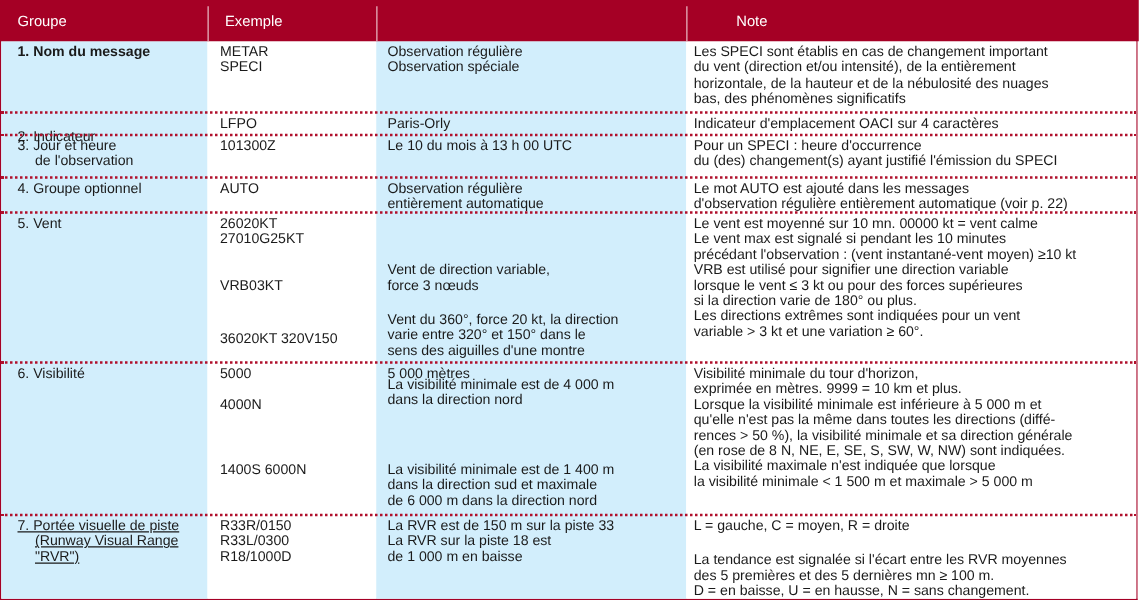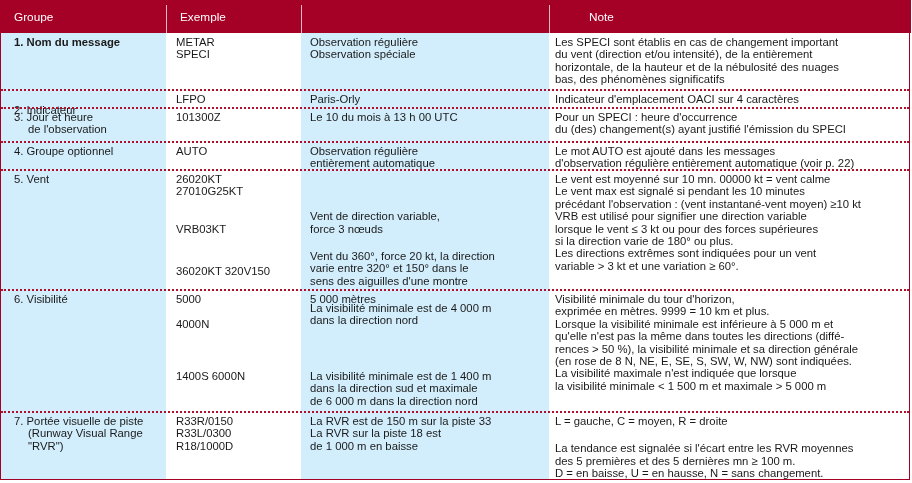--- a/index.html
+++ b/index.html
@@ -81,21 +81,21 @@
         <div class="cell c2" style="top: 3px;"><div>5000</div></div>
         <div class="cell c2" style="top: 27.8px;"><div>4000N</div></div>
         <div class="cell c2" style="top: 79.88px;"><div>1400S 6000N</div></div>
         <div class="cell c3" style="top: 3px;"><div>5 000 mètres</div></div>
         <div class="cell c3" style="top: 12px;"><div>La visibilité minimale est de 4 000 m</div><div>dans la direction nord</div></div>
         <div class="cell c3" style="top: 79.88px;"><div>La visibilité minimale est de 1 400 m</div><div>dans la direction sud et maximale</div><div>de 6 000 m dans la direction nord</div></div>
         <div class="cell c4" style="top: 3px;"><div>Visibilité minimale du tour d'horizon,</div><div>exprimée en mètres. 9999 = 10 km et plus.</div><div>Lorsque la visibilité minimale est inférieure à 5 000 m et</div><div>qu'elle n'est pas la même dans toutes les directions (diffé-</div><div>rences &gt; 50 %), la visibilité minimale et sa direction générale</div><div>(en rose de 8 N, NE, E, SE, S, SW, W, NW) sont indiquées.</div><div>La visibilité maximale n'est indiquée que lorsque</div><div>la visibilité minimale &lt; 1 500 m et maximale &gt; 5 000 m</div></div>
       </div>
       <div class="divider" style="top: 289px;"></div>
       <div class="row" style="top: 412px; height: 69px;">
-        <div class="cell c1" style="top: 3px;"><div>7. Portée visuelle de piste</div><div class="indent">(Runway Visual Range</div><div class="indent">"RVR")</div></div>
+        <div class="cell c1" style="top: 3px; text-decoration: underline;"><div>7. Portée visuelle de piste</div><div class="indent">(Runway Visual Range</div><div class="indent">"RVR")</div></div>
         <div class="cell c2" style="top: 3px;"><div>R33R/0150</div><div>R33L/0300</div><div>R18/1000D</div></div>
         <div class="cell c3" style="top: 3px;"><div>La RVR est de 150 m sur la piste 33</div><div>La RVR sur la piste 18 est</div><div>de 1 000 m en baisse</div></div>
         <div class="cell c4" style="top: 3px;"><div>L = gauche, C = moyen, R = droite</div></div>
         <div class="cell c4" style="top: 30.28px;"><div>La tendance est signalée si l'écart entre les RVR moyennes</div><div>des 5 premières et des 5 dernières mn ≥ 100 m.</div><div>D = en baisse, U = en hausse, N = sans changement.</div></div>
       </div>
       <div class="divider" style="top: 411px;"></div>
     </div>
 </div>
 
 </body></html>

